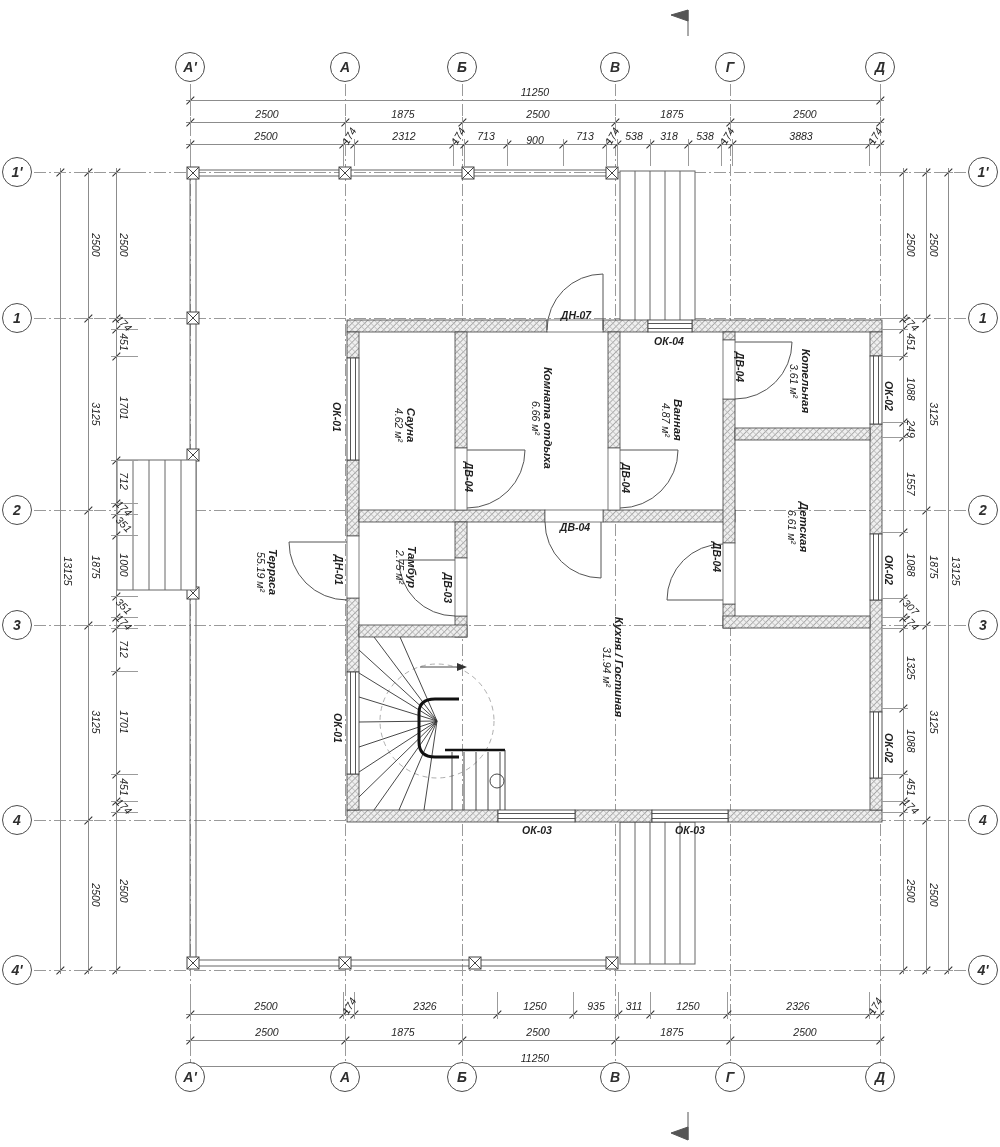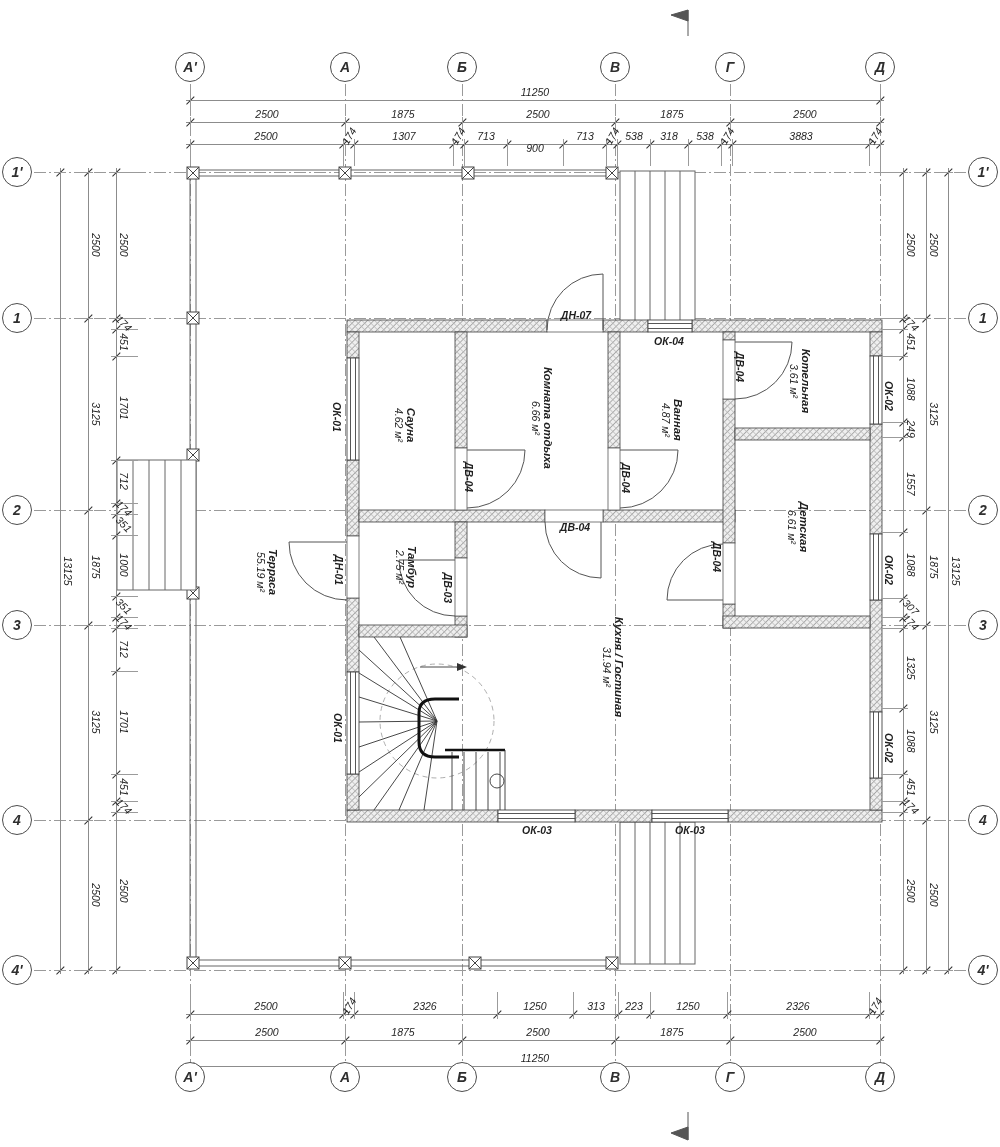--- a/index.html
+++ b/index.html
@@ -298,24 +298,24 @@
     <div class="stubv" style="left: 732px; top: 139px; height: 10px;"></div>
     <div class="stubv" style="left: 732px; top: 148px; height: 18px;"></div>
     <div class="tick" style="left: 863.5px; top: 143.5px;"></div>
     <div class="stubv" style="left: 869px; top: 139px; height: 10px;"></div>
     <div class="stubv" style="left: 869px; top: 148px; height: 18px;"></div>
     <div class="tick" style="left: 874.5px; top: 143.5px;"></div>
     <div class="stubv" style="left: 880px; top: 139px; height: 10px;"></div>
     <div class="stubv" style="left: 880px; top: 148px; height: 18px;"></div>
     <div class="dtext" style="left: 266px; top: 136px; transform: translate(-50%, -50%);">2500</div>
     <div class="dtext" style="left: 349px; top: 136px; transform: translate(-50%, -50%) rotate(-60deg);">174</div>
-    <div class="dtext" style="left: 404px; top: 136px; transform: translate(-50%, -50%);">1307</div>
+    <div class="dtext" style="left: 404px; top: 136px; transform: translate(-50%, -50%);">2312</div>
     <div class="dtext" style="left: 458px; top: 136px; transform: translate(-50%, -50%) rotate(-60deg);">174</div>
     <div class="dtext" style="left: 486px; top: 136px; transform: translate(-50%, -50%);">713</div>
-    <div class="dtext" style="left: 535px; top: 148px; transform: translate(-50%, -50%);">900</div>
+    <div class="dtext" style="left: 535px; top: 140px; transform: translate(-50%, -50%);">900</div>
     <div class="dtext" style="left: 585px; top: 136px; transform: translate(-50%, -50%);">713</div>
     <div class="dtext" style="left: 612px; top: 136px; transform: translate(-50%, -50%) rotate(-60deg);">174</div>
     <div class="dtext" style="left: 634px; top: 136px; transform: translate(-50%, -50%);">538</div>
     <div class="dtext" style="left: 669px; top: 136px; transform: translate(-50%, -50%);">318</div>
     <div class="dtext" style="left: 705px; top: 136px; transform: translate(-50%, -50%);">538</div>
     <div class="dtext" style="left: 727px; top: 136px; transform: translate(-50%, -50%) rotate(-60deg);">174</div>
     <div class="dtext" style="left: 801px; top: 136px; transform: translate(-50%, -50%);">3883</div>
     <div class="dtext" style="left: 875px; top: 136px; transform: translate(-50%, -50%) rotate(-60deg);">174</div>
     <div class="dlineh" style="left: 186px; top: 1014px; width: 698px;"></div>
     <div class="tick" style="left: 184.5px; top: 1013.5px;"></div>
@@ -345,22 +345,22 @@
     <div class="tick" style="left: 863.5px; top: 1013.5px;"></div>
     <div class="stubv" style="left: 869px; top: 1009px; height: 10px;"></div>
     <div class="stubv" style="left: 869px; top: 992px; height: 18px;"></div>
     <div class="tick" style="left: 874.5px; top: 1013.5px;"></div>
     <div class="stubv" style="left: 880px; top: 1009px; height: 10px;"></div>
     <div class="stubv" style="left: 880px; top: 992px; height: 18px;"></div>
     <div class="dtext" style="left: 266px; top: 1006px; transform: translate(-50%, -50%);">2500</div>
     <div class="dtext" style="left: 349px; top: 1006px; transform: translate(-50%, -50%) rotate(-60deg);">174</div>
     <div class="dtext" style="left: 425px; top: 1006px; transform: translate(-50%, -50%);">2326</div>
     <div class="dtext" style="left: 535px; top: 1006px; transform: translate(-50%, -50%);">1250</div>
-    <div class="dtext" style="left: 596px; top: 1006px; transform: translate(-50%, -50%);">313</div>
-    <div class="dtext" style="left: 634px; top: 1006px; transform: translate(-50%, -50%);">223</div>
+    <div class="dtext" style="left: 596px; top: 1006px; transform: translate(-50%, -50%);">935</div>
+    <div class="dtext" style="left: 634px; top: 1006px; transform: translate(-50%, -50%);">311</div>
     <div class="dtext" style="left: 688px; top: 1006px; transform: translate(-50%, -50%);">1250</div>
     <div class="dtext" style="left: 798px; top: 1006px; transform: translate(-50%, -50%);">2326</div>
     <div class="dtext" style="left: 875px; top: 1006px; transform: translate(-50%, -50%) rotate(-60deg);">174</div>
     <div class="dlineh" style="left: 186px; top: 1040px; width: 698px;"></div>
     <div class="tick" style="left: 184.5px; top: 1039.5px;"></div>
     <div class="stubv" style="left: 190px; top: 1035px; height: 10px;"></div>
     <div class="tick" style="left: 339.5px; top: 1039.5px;"></div>
     <div class="stubv" style="left: 345px; top: 1035px; height: 10px;"></div>
     <div class="tick" style="left: 456.5px; top: 1039.5px;"></div>
     <div class="stubv" style="left: 462px; top: 1035px; height: 10px;"></div>

